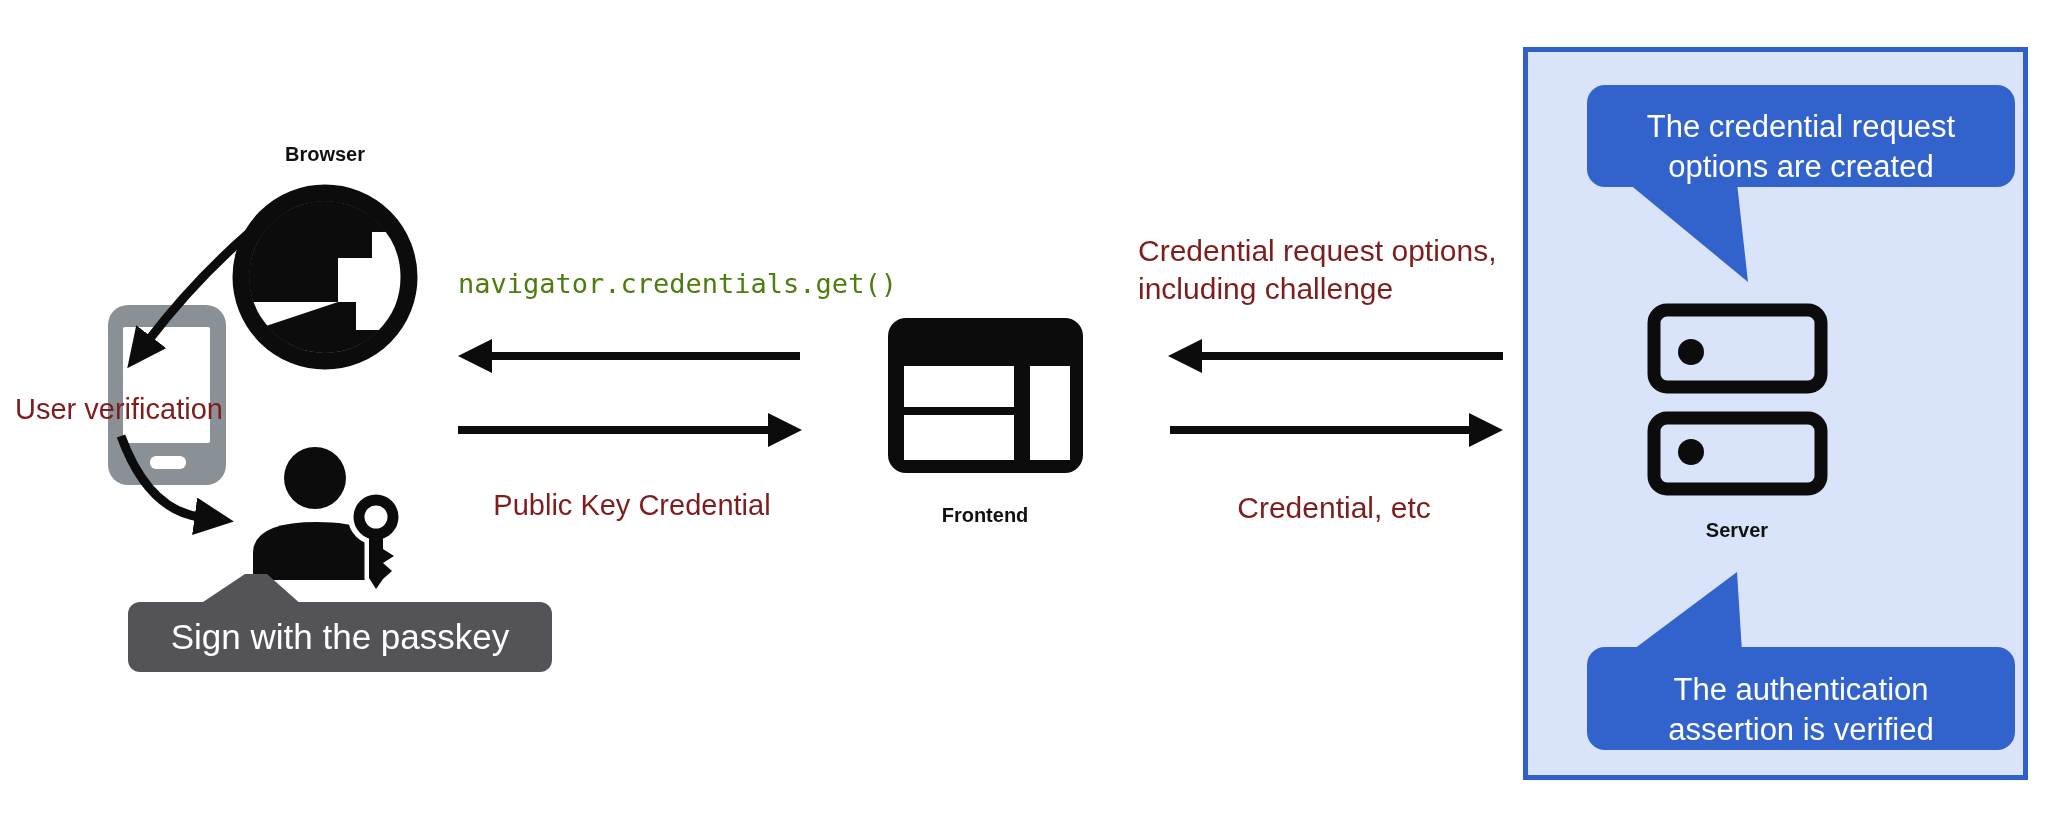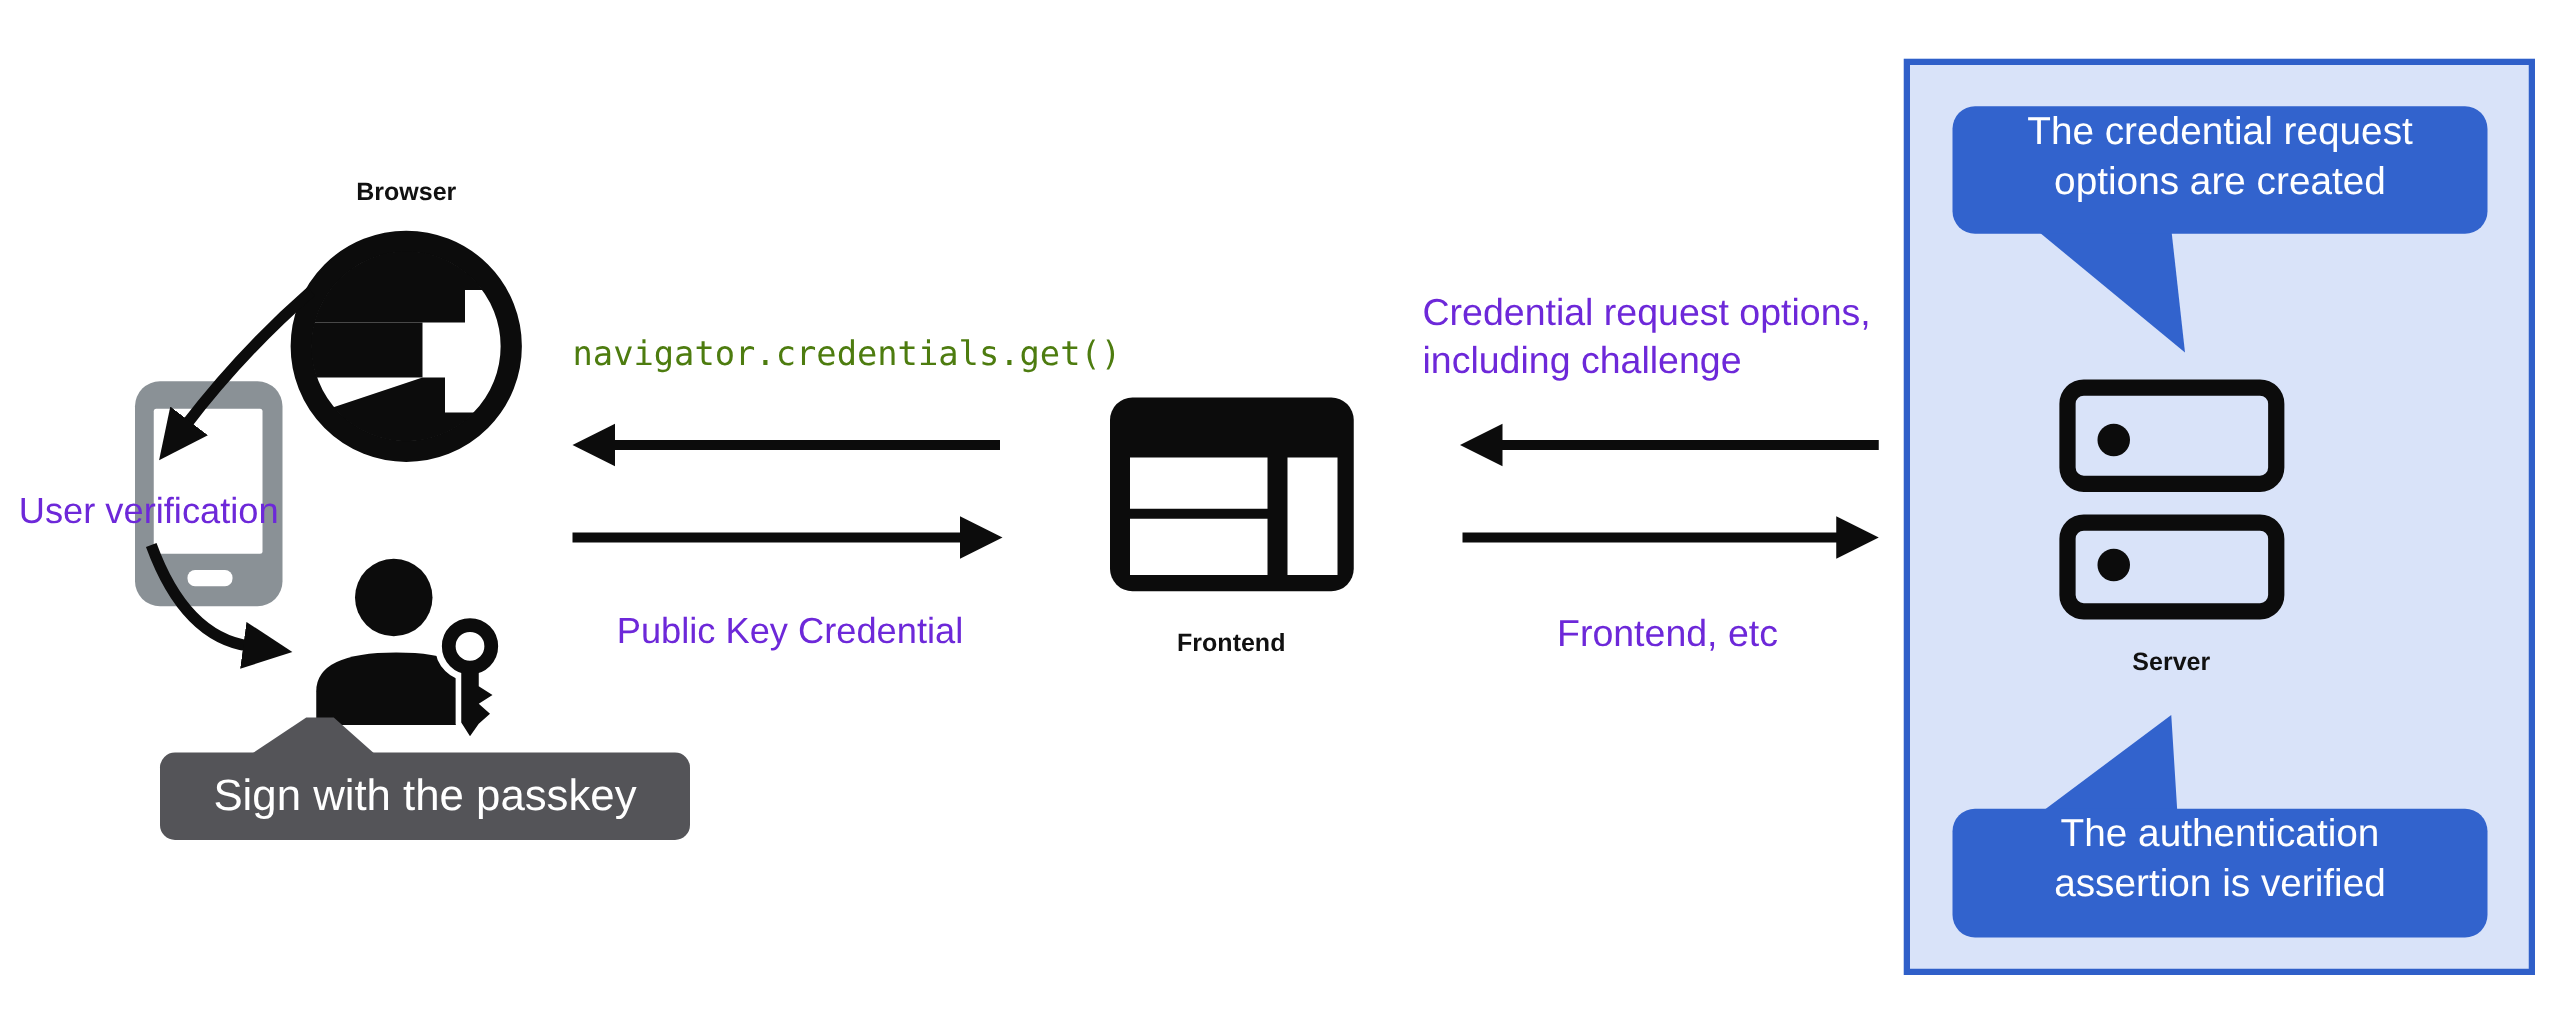--- a/index.html
+++ b/index.html
@@ -5,21 +5,21 @@
   html,body{margin:0;padding:0;background:#ffffff;}
   .canvas{
     position:relative;
     width:2046px;height:818px;
     background:#ffffff;
     overflow:hidden;
     font-family:"Liberation Sans", sans-serif;
   }
   .label{
     position:absolute;
-    color:#6d28d9;
+    color:#7f1d1d;
     font-size:29px;
     line-height:1.3;
     white-space:pre-line;
   }
   .label.bold{font-weight:bold;color:#111111;font-size:20px;}
   .label.center{text-align:center;}
   .mono{
     position:absolute;
     font-family:"DejaVu Sans Mono", monospace;
     font-size:27px;
@@ -54,23 +54,24 @@
   }
   .bubble{
     position:absolute;
     width:428px;height:102px;
     background:#3263cd;
     border-radius:18px;
     color:#ffffff;
     font-size:31px;
     line-height:40px;
     text-align:center;
-    display:flex;align-items:flex-start;justify-content:center;
+    display:flex;align-items:flex-end;justify-content:center;
     white-space:pre-line;
     z-index:3;
+    margin-left:25px;
   }
   .bubble.top{left:1562px;top:85px;}
   .bubble.bottom{left:1562px;top:647px;height:103px;}
   
   .tooltip{
     position:absolute;
     left:128px;top:602px;width:424px;height:70px;
     background:#545458;border-radius:12px;
     color:#ffffff;font-size:35px;
     display:flex;align-items:center;justify-content:center;
@@ -176,21 +177,21 @@
 
   <div class="mono z3" style="left:458px;top:268px;">navigator.credentials.get()</div>
 
   <div class="label center z3" style="left:432px;top:487px;width:400px;">Public Key Credential</div>
 
   <div class="label bold center z3" style="left:885px;top:502px;width:200px;">Frontend</div>
 
   <div class="label z3" style="left:1138px;top:232px;font-size:30px;line-height:38px;">Credential request options,
 including challenge</div>
 
-  <div class="label center z3" style="left:1134px;top:488px;width:400px;font-size:30px;">Frontend, etc</div>
+  <div class="label center z3" style="left:1134px;top:488px;width:400px;font-size:30px;">Credential, etc</div>
 
   <div class="bubble top">
     <span>The credential request
 options are created</span>
   </div>
 
   <div class="label bold center z3" style="left:1637px;top:517px;width:200px;">Server</div>
 
   <div class="bubble bottom">
     <span>The authentication

